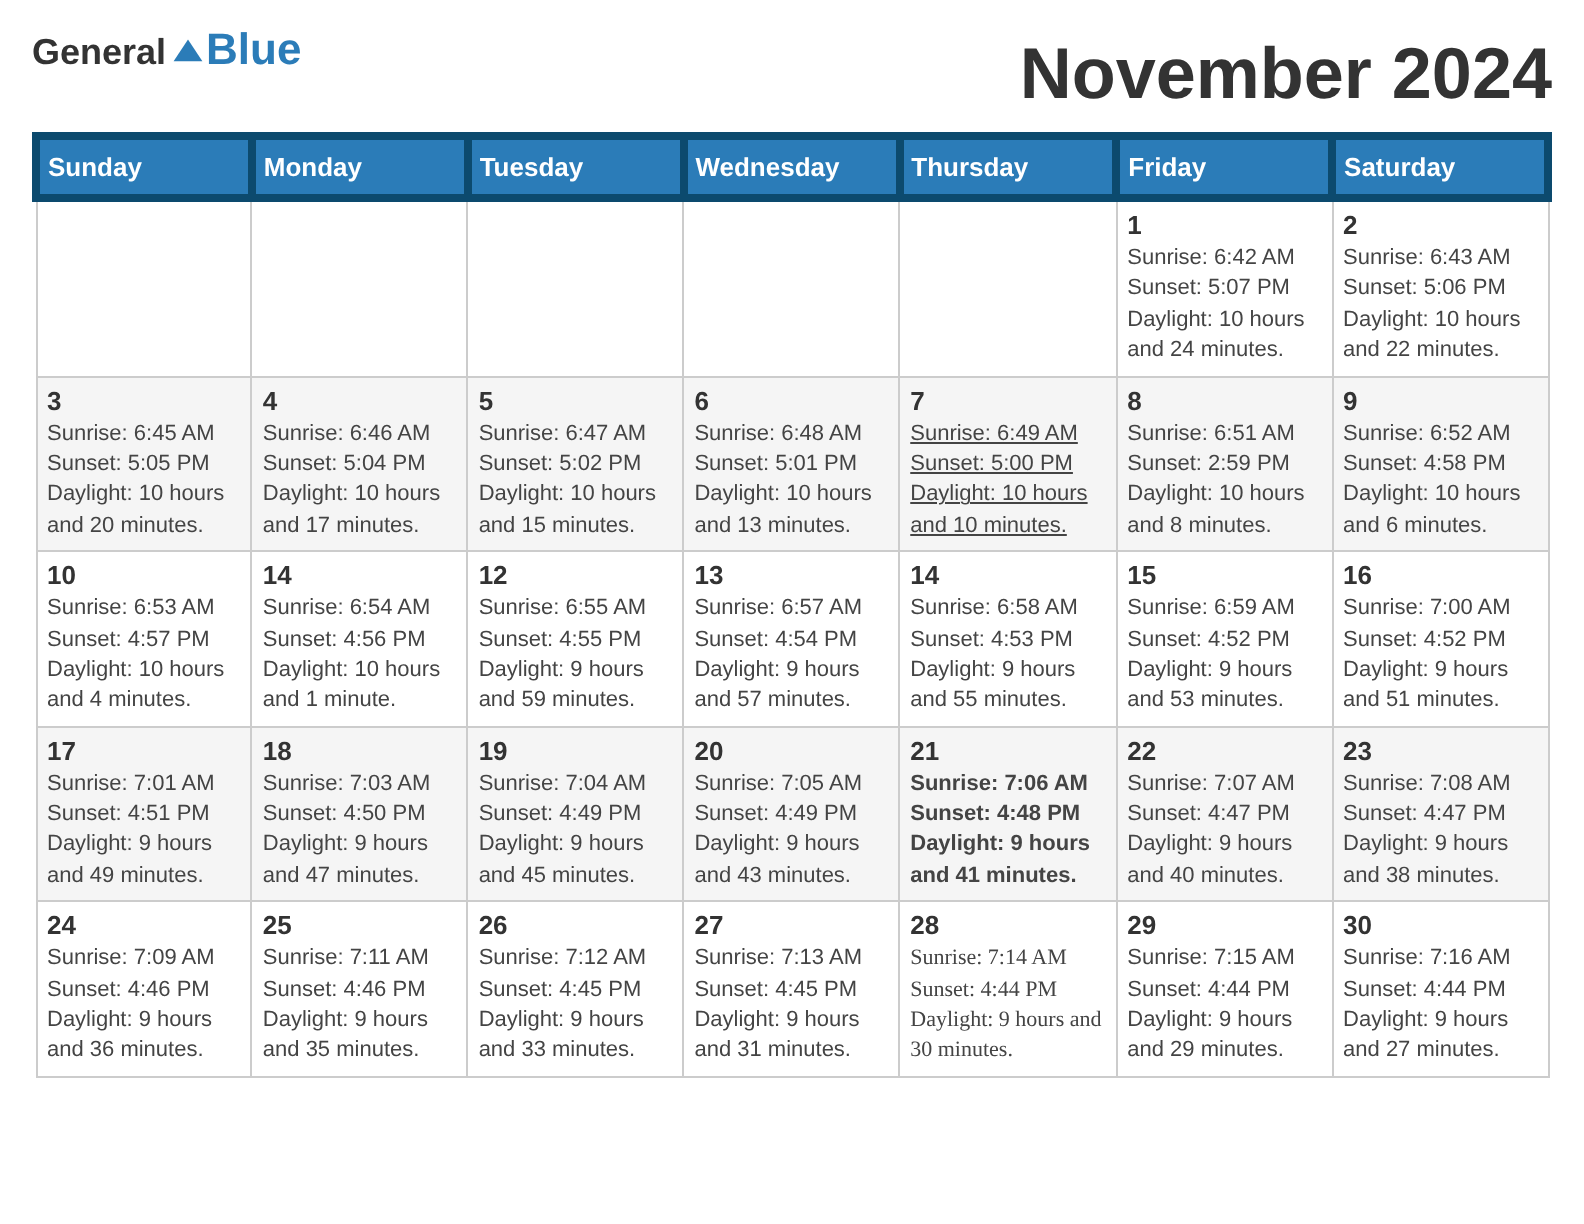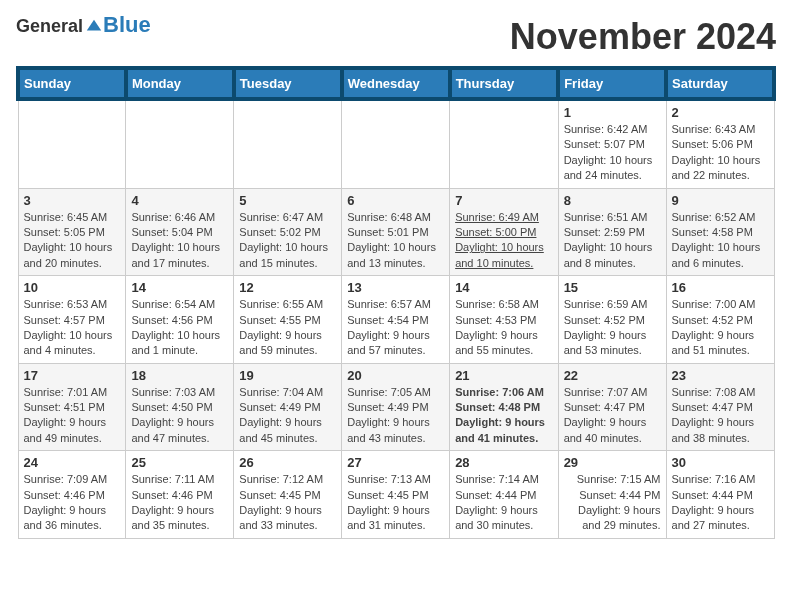--- a/index.html
+++ b/index.html
@@ -290,27 +290,27 @@
 Daylight: 9 hours and 33 minutes.</div>
         </td>
         <td>
           <span class="day-num">27</span>
           <div class="day-info" style="white-space: pre-line;">Sunrise: 7:13 AM
 Sunset: 4:45 PM
 Daylight: 9 hours and 31 minutes.</div>
         </td>
         <td>
           <span class="day-num">28</span>
-          <div class="day-info" style="white-space: pre-line;">Sunrise: 7:14 AM
+          <div class="day-info" style="white-space: pre-line; font-family: Liberation Serif, serif;">Sunrise: 7:14 AM
 Sunset: 4:44 PM
 Daylight: 9 hours and 30 minutes.</div>
         </td>
         <td>
           <span class="day-num">29</span>
-          <div class="day-info" style="white-space: pre-line; text-align: right;">Sunrise: 7:15 AM
+          <div class="day-info" style="white-space: pre-line;">Sunrise: 7:15 AM
 Sunset: 4:44 PM
 Daylight: 9 hours and 29 minutes.</div>
         </td>
         <td>
           <span class="day-num">30</span>
           <div class="day-info" style="white-space: pre-line;">Sunrise: 7:16 AM
 Sunset: 4:44 PM
 Daylight: 9 hours and 27 minutes.</div>
         </td>
       </tr>

